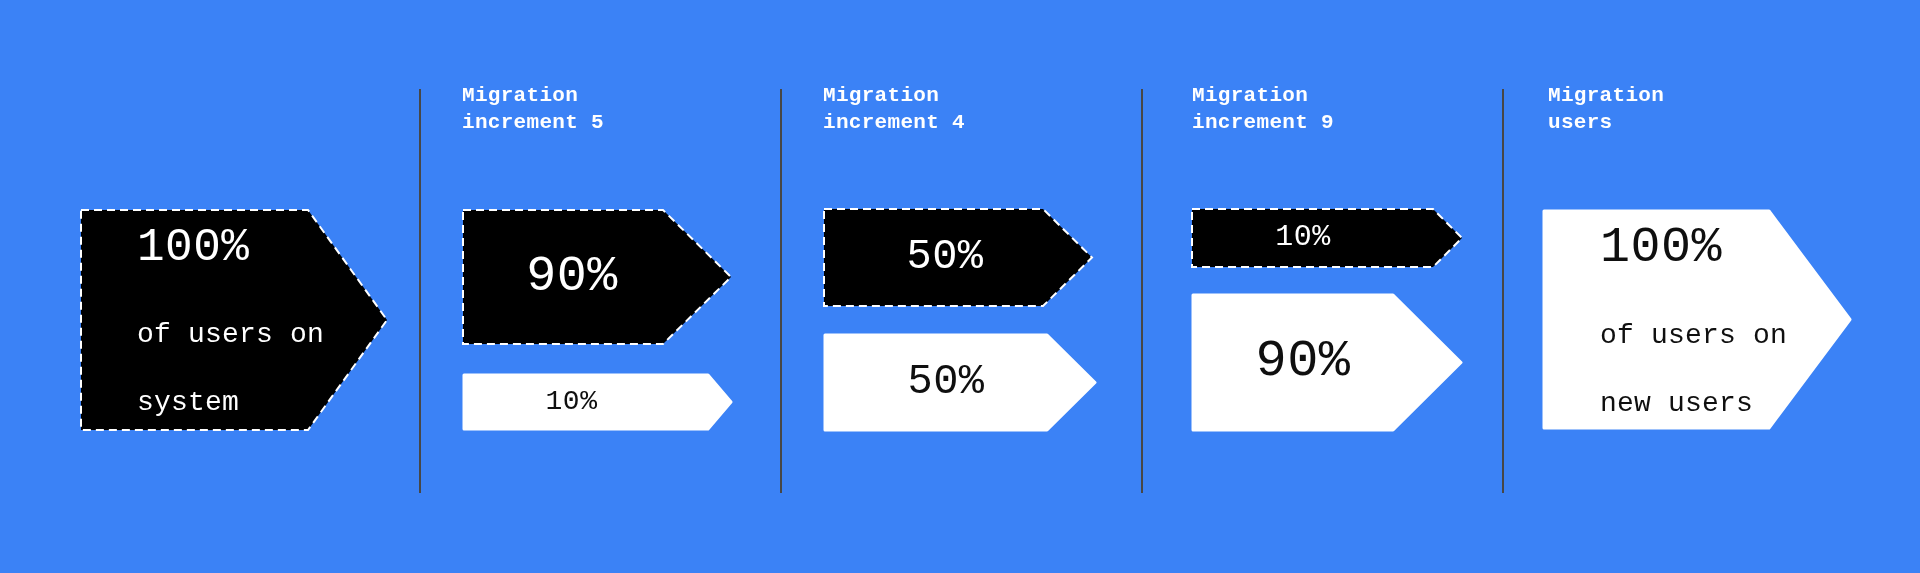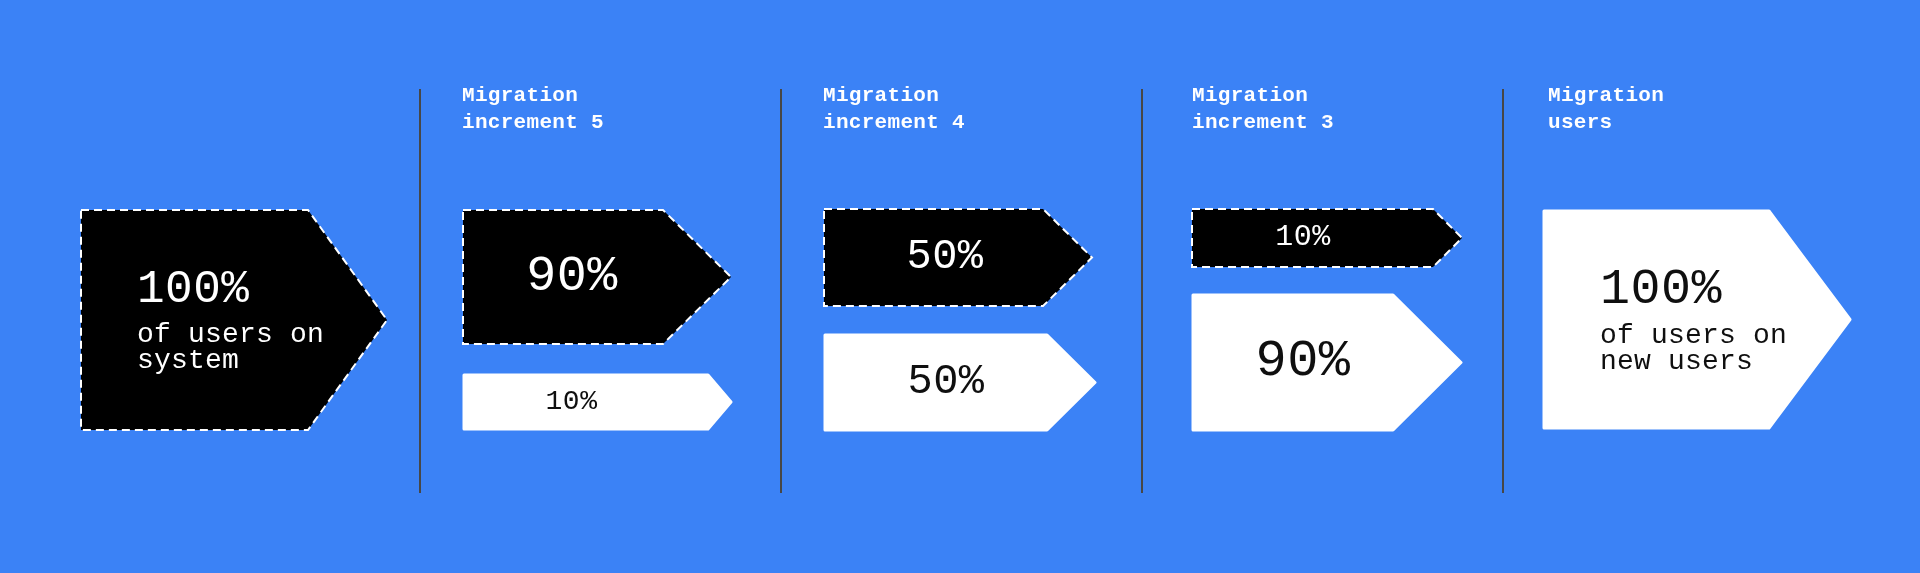--- a/index.html
+++ b/index.html
@@ -34,21 +34,21 @@
     fill:#ffffff;
     stroke:#ffffff;stroke-width:3;
     stroke-linejoin:round;
   }
   .label{
     position:absolute;inset:0;
     display:flex;flex-direction:column;justify-content:center;
     box-sizing:border-box;
   }
   .label.center{align-items:center;text-align:center;}
-  .label.left{align-items:flex-start;text-align:left;}
+  .label.left{align-items:flex-start;text-align:left;gap:42px;}
   .value{font-weight:500;line-height:1.05;letter-spacing:0.5px;white-space:nowrap;}
   .caption{font-size:28px;line-height:26px;font-weight:400;letter-spacing:0.2px;white-space:nowrap;}
   .white{color:#ffffff;}
   .dark{color:#0f0f0f;}
 </style>
 </head>
 <body>
 
 <div class="canvas">
 
@@ -60,21 +60,21 @@
   <div class="stage-header" style="left:462px">
     <div>Migration</div>
     <div>increment 5</div>
   </div>
   <div class="stage-header" style="left:823px">
     <div>Migration</div>
     <div>increment 4</div>
   </div>
   <div class="stage-header" style="left:1192px">
     <div>Migration</div>
-    <div>increment 3</div>
+    <div>increment 9</div>
   </div>
   <div class="stage-header" style="left:1548px">
     <div>Migration</div>
     <div>users</div>
   </div>
 
   <div class="arrow" style="left:80px;top:209px;width:308px;height:222px">
     <svg width="308" height="222" viewBox="0 0 308 222">
       <polygon class="poly-dashed" points="1,1 228,1 307,111 228,221 1,221"></polygon>
     </svg>

